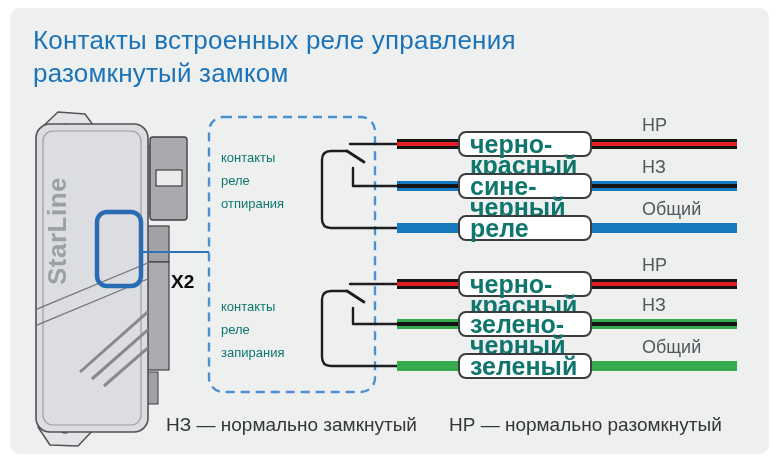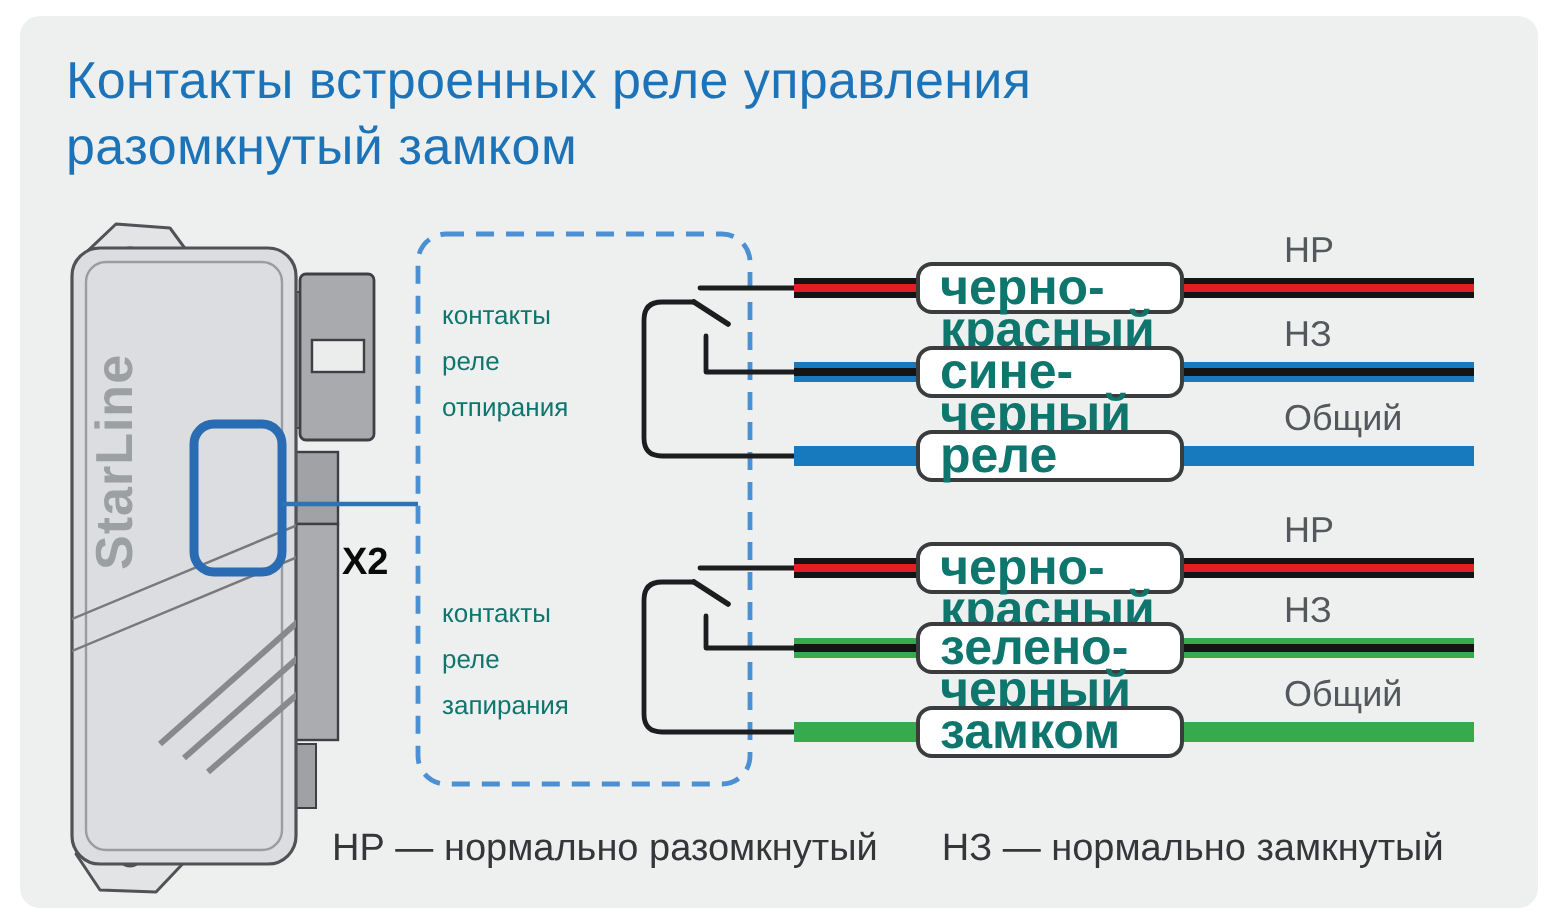--- a/index.html
+++ b/index.html
@@ -136,26 +136,26 @@
 
   <div class="wire g2w1 w-blackred"></div>
   <div class="wire g2w2 w-greenstripe"></div>
   <div class="wire g2w3 w-green"></div>
 
   <div class="wlabel b1">черно-красный</div>
   <div class="wlabel b2">сине-черный</div>
   <div class="wlabel b3">реле</div>
   <div class="wlabel b4">черно-красный</div>
   <div class="wlabel b5">зелено-черный</div>
-  <div class="wlabel b6">замком</div>
+  <div class="wlabel b6">зеленый</div>
 
   <div class="term t1">НР</div>
   <div class="term t2">НЗ</div>
   <div class="term t3">Общий</div>
   <div class="term t4">НР</div>
   <div class="term t5">НЗ</div>
   <div class="term t6">Общий</div>
 
   <div class="legend">
+    <span>НЗ — нормально замкнутый</span>
     <span>НР — нормально разомкнутый</span>
-    <span>НЗ — нормально замкнутый</span>
   </div>
 </div>
 
 </body></html>

